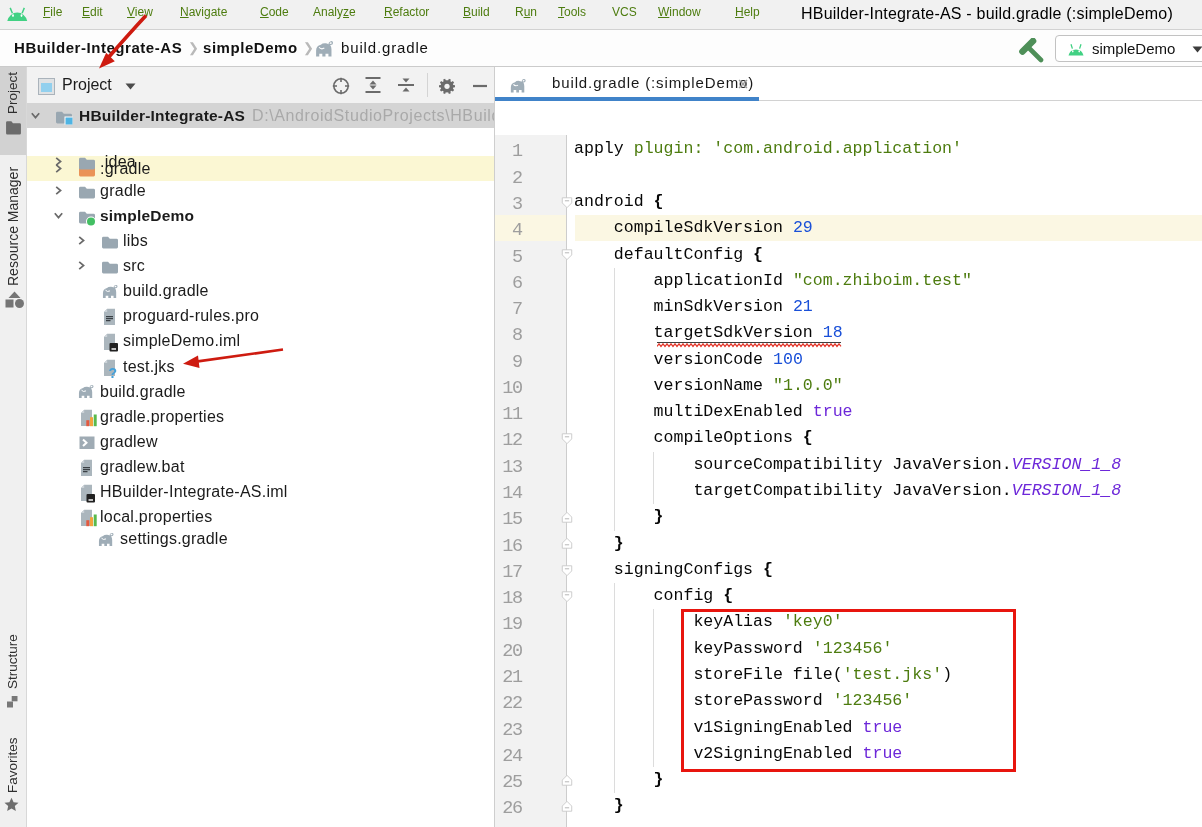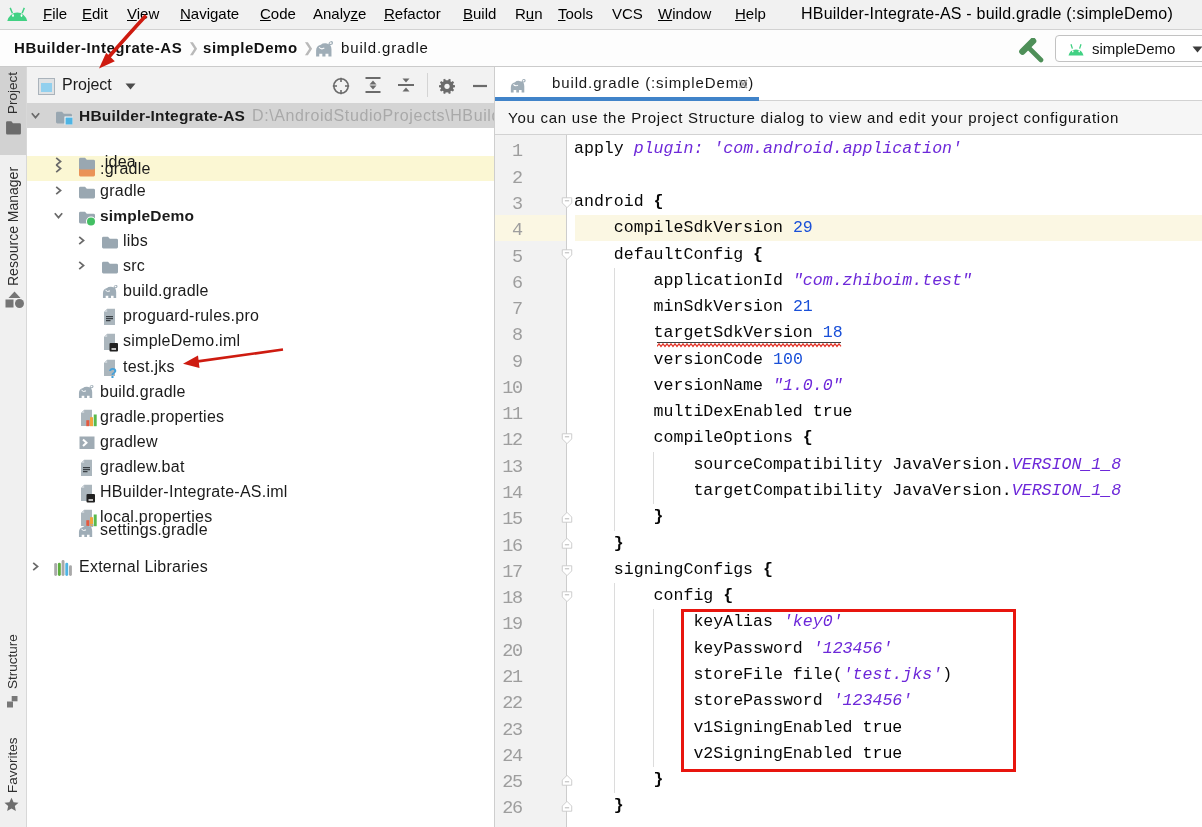--- a/index.html
+++ b/index.html
@@ -1,20 +1,20 @@
 <!DOCTYPE html>
 <html><head>
 <meta charset="utf-8">
 <style>
 html,body{margin:0;padding:0;}
 #root{position:relative;width:1202px;height:827px;background:#fff;overflow:hidden;
   font-family:"Liberation Sans",sans-serif;color:#1b1b1b;}
 
 #menubar{position:absolute;left:0;top:0;width:1202px;height:29px;background:#f1f1f1;border-bottom:1px solid #d2d2d2;}
-.mi{position:absolute;top:5px;font-size:15px;color:#000000;}
+.mi{position:absolute;top:5px;font-size:12px;color:#4d7c0f;}
 #wintitle{position:absolute;left:801px;top:5px;font-size:16px;letter-spacing:0.2px;color:#000000;}
 #crumbbar{position:absolute;left:0;top:30px;width:1202px;height:36px;background:#fdfdfd;border-bottom:1px solid #cbcbcb;}
 .crumb{position:absolute;top:9px;font-size:15px;font-weight:bold;color:#111;letter-spacing:0.55px;}
 .crumbsep{position:absolute;top:10px;font-size:13px;color:#b9b9b9;font-weight:normal;}
 
 #stripe{position:absolute;left:0;top:67px;width:26px;height:760px;background:#f0f0f0;border-right:1px solid #d8d8d8;}
 .vlabel{position:absolute;left:5px;font-size:13.5px;color:#2f2f2f;transform-origin:0 0;transform:rotate(-90deg);white-space:nowrap;line-height:16px;}
 #projtab{position:absolute;left:0;top:0px;width:26px;height:88px;background:#d2d2d2;}
 
 #panel{position:absolute;left:27px;top:67px;width:467px;height:760px;background:#fff;border-right:1px solid #cecece;}
@@ -26,23 +26,23 @@
 .tchev{position:absolute;top:6px;width:13px;height:13px;}
 .b{font-weight:bold;font-size:15.5px;letter-spacing:0.2px;}
 
 #editor{position:absolute;left:495px;top:67px;width:707px;height:760px;background:#fff;}
 #tabbar{position:absolute;left:0;top:0;width:707px;height:34px;background:#fff;border-bottom:1px solid #d2d2d2;box-sizing:border-box;}
 #tabline{position:absolute;left:0;top:30px;width:264px;height:4px;background:#4083c9;}
 #bannerin{position:absolute;left:0;top:34px;width:707px;height:34px;background:#f6f6f6;border-bottom:1px solid #d2d2d2;box-sizing:border-box;font-size:15px;letter-spacing:0.75px;color:#111;}
 #gutter{position:absolute;left:0;top:68px;width:71px;height:692px;background:#f2f2f2;border-right:1px solid #cdcdcd;}
 #lnums{position:absolute;left:-2.3px;top:72.4px;font-family:"Liberation Mono",monospace;font-size:18.5px;line-height:26.28px;letter-spacing:-1.5px;color:#9e9e9e;white-space:pre;}
 #code{position:absolute;left:79px;top:69.4px;font-family:"Liberation Mono",monospace;font-size:16.58px;line-height:26.28px;color:#070707;white-space:pre;}
-#code .s{color:#6d28d9;font-style:italic;}
+#code .s{color:#4d7c0f;}
 #code .n{color:#1a50d8;}
-#code .k{color:#000000;}
+#code .k{color:#6d28d9;}
 #code .v{color:#6d28d9;font-style:italic;}
 #code .br{font-weight:bold;}
 .guide{position:absolute;width:1px;background:#dcdcdc;}
 .crow{position:absolute;background:#fbf7e3;}
 .fold{position:absolute;left:65.5px;width:12px;height:13px;}
 #redbox{position:absolute;left:185.7px;top:542.3px;width:329px;height:157px;border:3.4px solid #e8150e;}
 </style>
 </head>
 <body>
 <div id="root">
@@ -317,51 +317,35 @@
       <svg class="ticon" style="left:49.5px;width:20px;height:20px;" viewBox="0 0 20 20">
             <path d="M7.2 1.8 H15 V18 H4 V5 Z" fill="#abb6bd"></path>
             <path d="M7.2 1.8 V5 H4 Z" fill="#ccd3d8"></path>
             <rect x="9.3" y="12.2" width="3" height="6" fill="#e4593f"></rect>
             <rect x="13" y="9.2" width="3" height="9" fill="#f2a33c"></rect>
             <rect x="16.7" y="6.5" width="3" height="11.7" fill="#59b94c"></rect>
           </svg>
       <span class="lbl" style="left:73px">local.properties</span>
     </div>
 
-    <div class="trow" style="top:414px;">
+    <div class="trow" style="top:423px;margin-left:20px;">
       <svg class="ticon" style="left:50px;top:5.5px;width:17.5px;height:14.5px;" viewBox="0 0 19 16">
             <path d="M2 15.5 L2 10 Q2 5.4 6.5 4.4 Q8 2.8 11 3 Q12.4 3.1 13.3 3.7 L13.5 4.1 Q13.9 1.3 16 1 Q18.2 0.8 18.1 2.8 Q18 4.8 15.4 4.6 Q16.6 6.3 16.6 8.7 L16.6 15.5 L13.7 15.5 L13.7 12.9 L10.9 12.9 L10.9 15.5 L7.9 15.5 L7.9 12.9 L5 12.9 L5 15.5 Z M15.9 2 Q15 2.1 14.7 3.2 L15.3 3.6 Q16.9 3.7 16.9 2.7 Q16.9 1.9 15.9 2 Z" fill="#9fadb7" fill-rule="evenodd"></path>
             <path d="M4.8 6.8 Q6.8 9.3 9.8 7.6" stroke="#fff" stroke-width="1.1" fill="none"></path>
           </svg>
       <span class="lbl" style="left:73px">settings.gradle</span>
     </div>
 
-    <div class="trow" style="top:450.9px;">
-      <svg class="tchev" style="left:1.5px" viewBox="0 0 13 13">
-            <path d="M4.2 2.8 L8.6 6.5 L4.2 10.2" fill="none" stroke="#6a6a6a" stroke-width="1.7"></path>
-          </svg>
-      <svg class="ticon" style="left:27px;width:20px;height:20px;" viewBox="0 0 20 20">
-            <rect x="0.2" y="5" width="2.9" height="13" rx="1.4" fill="#a9a9a9"></rect>
-            <rect x="3.9" y="4.7" width="2.9" height="13.3" rx="1.4" fill="#5dae3e"></rect>
-            <rect x="7.6" y="2" width="2.9" height="16" rx="1.4" fill="#a9a9a9"></rect>
-            <rect x="11.3" y="4.7" width="2.9" height="13.3" rx="1.4" fill="#4fb4e3"></rect>
-            <rect x="15" y="7.2" width="2.9" height="10.8" rx="1.4" fill="#a9a9a9"></rect>
-          </svg>
-      <span class="lbl" style="left:52px">External Libraries</span>
-    </div>
 
   </div>
 </div>
 
 <div id="editor">
   <div id="tabbar"></div>
   <div id="tabline"></div>
-  <div id="bannerin">
-        <span style="position:absolute;left:13px;top:8px;">You can use the Project Structure dialog to view and edit your project configuration</span>
-      </div>
   <div id="gutter"></div>
   <div class="crow" style="left:0;top:148.2px;width:71px;height:26.3px;"></div>
   <div class="crow" style="left:80px;top:148.2px;width:627px;height:26.3px;"></div>
   <div id="lnums">  1
   2
   3
   4
   5
   6
   7

